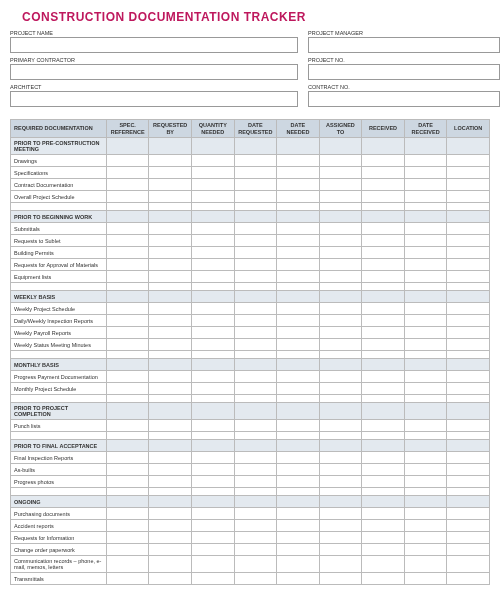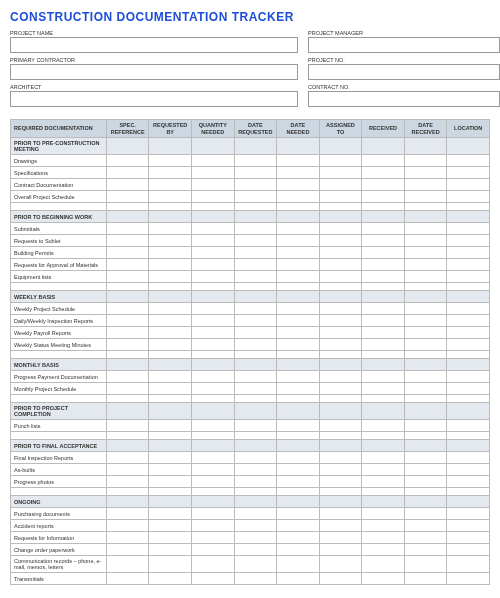--- a/index.html
+++ b/index.html
@@ -8,23 +8,23 @@
     padding: 10px;
     font-family: Arial, Helvetica, sans-serif;
     font-size: 7px;
     color: #333;
     background: #fff;
     width: 500px;
   }
   h1 {
     font-size: 12px;
     font-weight: bold;
-    color: #1d4ed8;
+    color: #be185d;
     letter-spacing: 0.5px;
-    margin: 0 0 6px 0;
+    margin: 0 0 6px 12px;
   }
   .header-grid {
     display: grid;
     grid-template-columns: 60% 40%;
     column-gap: 10px;
     margin-bottom: 8px;
   }
   .field { margin-bottom: 4px; }
   .field-label {
     font-size: 5.5px;

